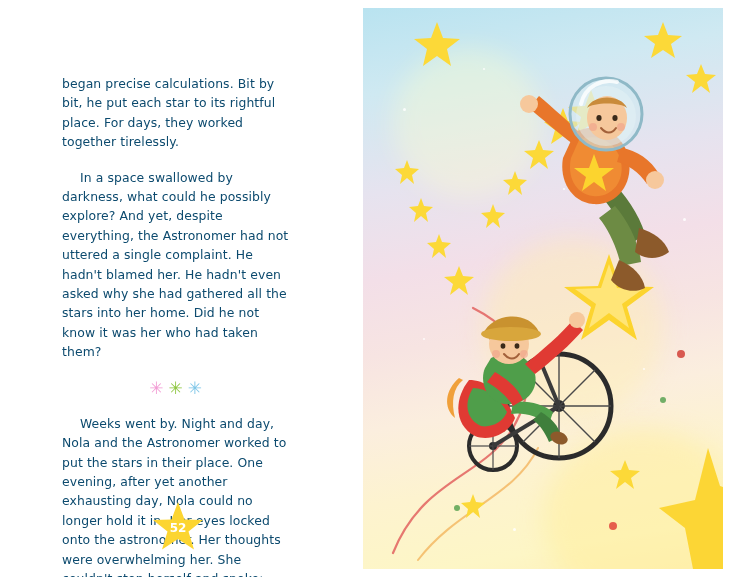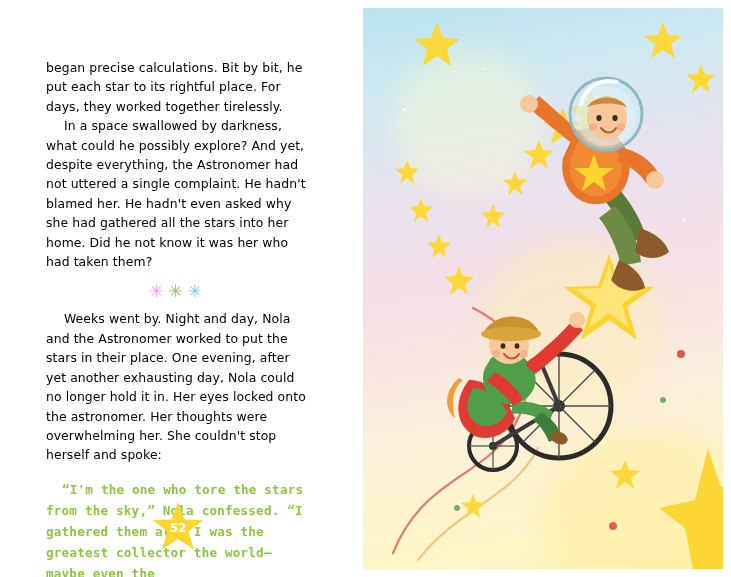--- a/index.html
+++ b/index.html
@@ -27,22 +27,22 @@
     top: 0;
     width: 356px;
     height: 577px;
     box-sizing: border-box;
     padding: 58px 46px 0 46px;
   }
   .para {
     font-family: "DejaVu Sans", sans-serif;
     font-size: 12.4px;
     line-height: 19.4px;
-    color: #000000;
-    margin: 0;
+    color: #0c4a6e;
+    margin: 16px;
     text-align: left;
     letter-spacing: 0.1px;
   }
   .para + .para {
     margin-top: 0px;
   }
   .para.indent {
     text-indent: 18px;
   }
   .divider {

